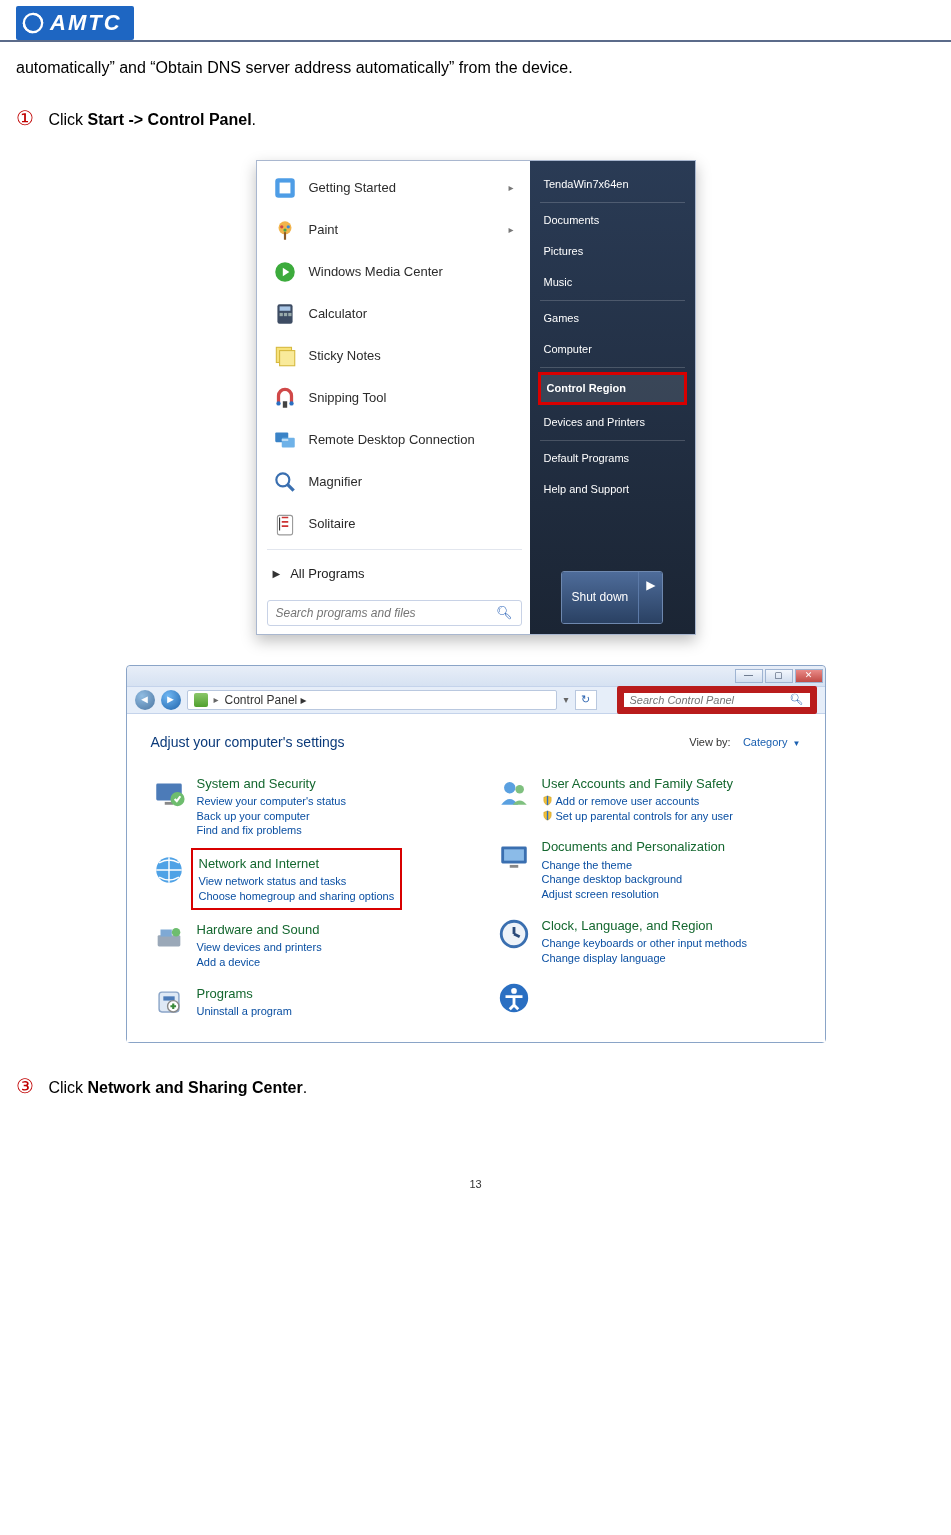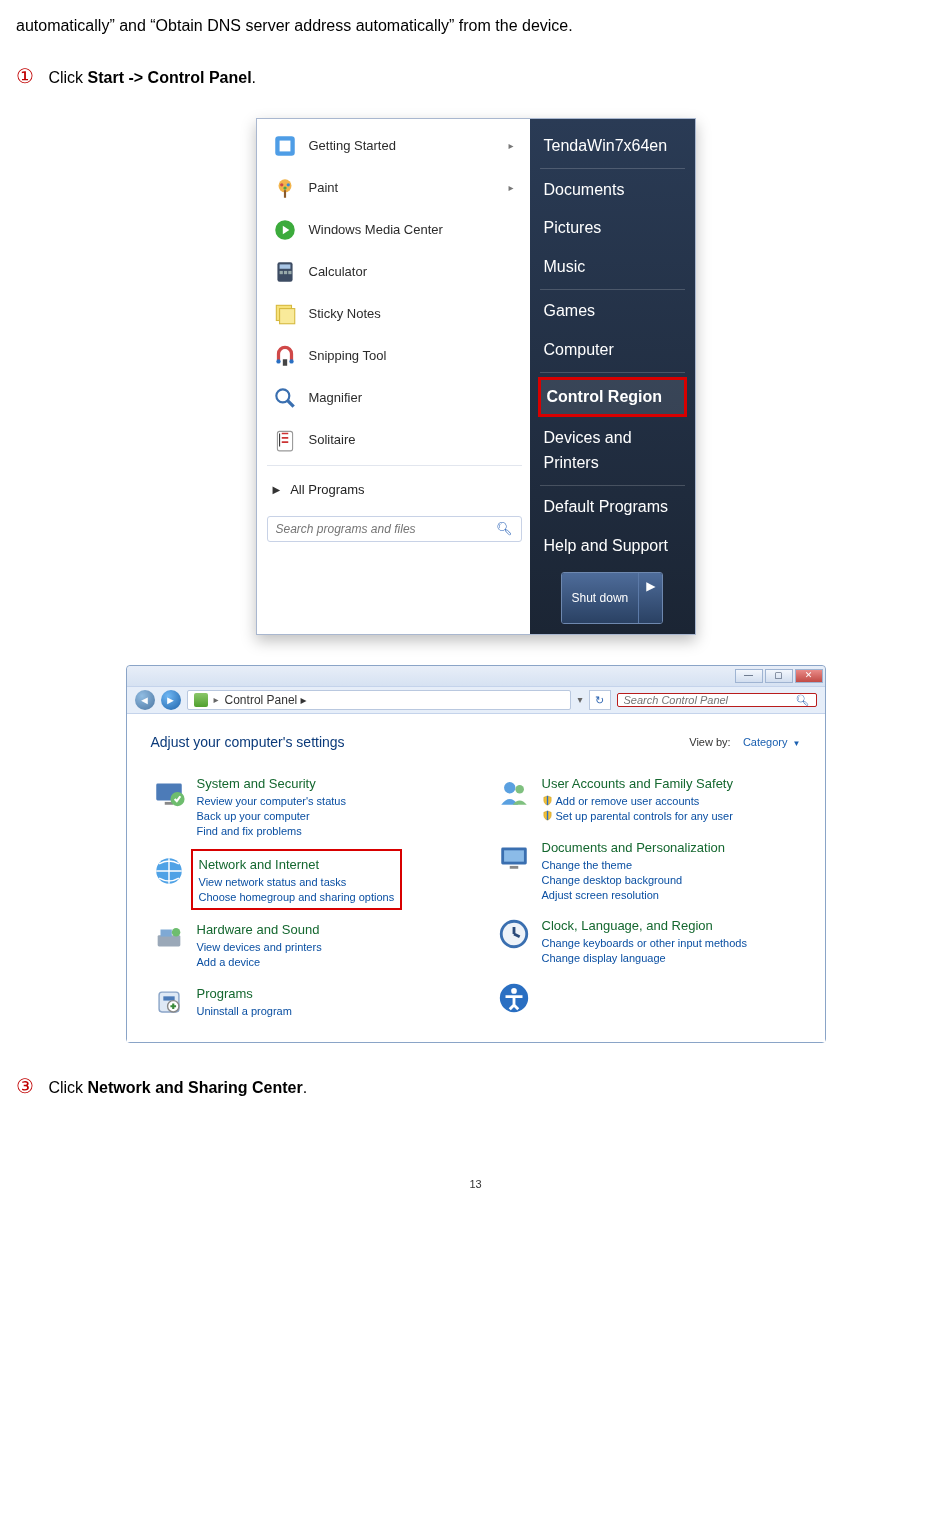--- a/index.html
+++ b/index.html
@@ -111,21 +111,21 @@
   .sm-right {
     width: 165px;
     background: linear-gradient(#2a3b55, #1b2534);
     color: #fff;
     display: flex;
     flex-direction: column;
     padding: 8px 4px;
   }
   .sm-right .r-item {
     padding: 7px 10px;
-    font-size: 16px;
+    font-size: 11px;
     color: #fff;
     text-align: left;
   }
   .sm-right .r-sep { height: 1px; background: rgba(255,255,255,.18); margin: 2px 6px; }
   .sm-right .r-item.highlight {
     border: 3px solid #d80000;
     background: rgba(255,255,255,.10);
     font-weight: 700;
     margin: 2px 4px;
     padding: 5px 6px;
@@ -214,26 +214,27 @@
   }
   .cp-refresh {
     width: 22px; height: 20px;
     border: 1px solid #b9c8df;
     background: #fff;
     color: #2b63b0;
     display: flex; align-items: center; justify-content: center;
     font-size: 11px;
   }
   .cp-search {
-    width: 200px; height: 14px;
-    background: #fff;
-    border: 1px solid #b91c1c;
+    width: 200px; height: 28px;
+    background: #fff;
+    border: 7px solid #b91c1c;
     border-radius: 2px;
     display: flex; align-items: center;
     padding: 0 6px;
+    margin-left: 14px;
   }
   .cp-search input {
     flex: 1; border: none; outline: none; color: #888;
     font-style: italic; font-size: 11px; background: transparent;
   }
   .cp-body { padding: 18px 24px 22px 24px; background: #fff; }
   .cp-head {
     display: flex; justify-content: space-between; align-items: center;
     margin-bottom: 20px;
   }
@@ -262,20 +263,30 @@
     font-size: 11px;
     color: #333;
     padding: 40px 0 10px 0;
   }
 </style>
 </head>
 <body>
 
 <div class="page">
 
+  <div class="logo-bar">
+    <span class="logo">
+      <svg width="22" height="22" viewBox="0 0 24 24">
+        <circle cx="12" cy="12" r="10" fill="none" stroke="#fff" stroke-width="2.5"></circle>
+        <path d="M12 2 A10 10 0 0 1 22 12" fill="none" stroke="#fff" stroke-width="2.5"></path>
+        <path d="M12 22 A10 10 0 0 1 2 12" fill="none" stroke="#fff" stroke-width="2.5"></path>
+      </svg>
+      <span>AMTC</span>
+    </span>
+  </div>
 
   <div class="content">
     <p class="intro">automatically” and “Obtain DNS server address automatically” from the device.</p>
 
     <div class="step">
       <span class="step-num">①</span>
       <span class="step-text">
         <span>Click </span><b>Start -&gt; Control Panel</b><span>.</span>
       </span>
     </div>
@@ -340,20 +351,30 @@
             <div class="sm-item">
               <span class="sm-icn">
                 <svg width="26" height="26" viewBox="0 0 24 24">
                   <path d="M6 16 L6 10 A6 6 0 0 1 18 10 L18 16" fill="none" stroke="#d04848" stroke-width="3"></path>
                   <circle cx="6" cy="17" r="2" fill="#2a6fc2"></circle>
                   <circle cx="18" cy="17" r="2" fill="#2a6fc2"></circle>
                   <rect x="10" y="15" width="4" height="6" fill="#444"></rect>
                 </svg>
               </span>
               <span>Snipping Tool</span>
+            </div>
+            <div class="sm-item">
+              <span class="sm-icn">
+                <svg width="26" height="26" viewBox="0 0 24 24">
+                  <rect x="3" y="5" width="12" height="9" rx="1" fill="#3a83c7"></rect>
+                  <rect x="9" y="10" width="12" height="9" rx="1" fill="#6fb2e8"></rect>
+                  <path d="M9 12 L15 12" stroke="#fff" stroke-width="1"></path>
+                </svg>
+              </span>
+              <span>Remote Desktop Connection</span>
             </div>
             <div class="sm-item">
               <span class="sm-icn">
                 <svg width="26" height="26" viewBox="0 0 24 24">
                   <circle cx="10" cy="10" r="6" fill="none" stroke="#3a6fb0" stroke-width="2"></circle>
                   <line x1="14" y1="14" x2="20" y2="20" stroke="#3a6fb0" stroke-width="3"></line>
                 </svg>
               </span>
               <span>Magnifier</span>
             </div>

